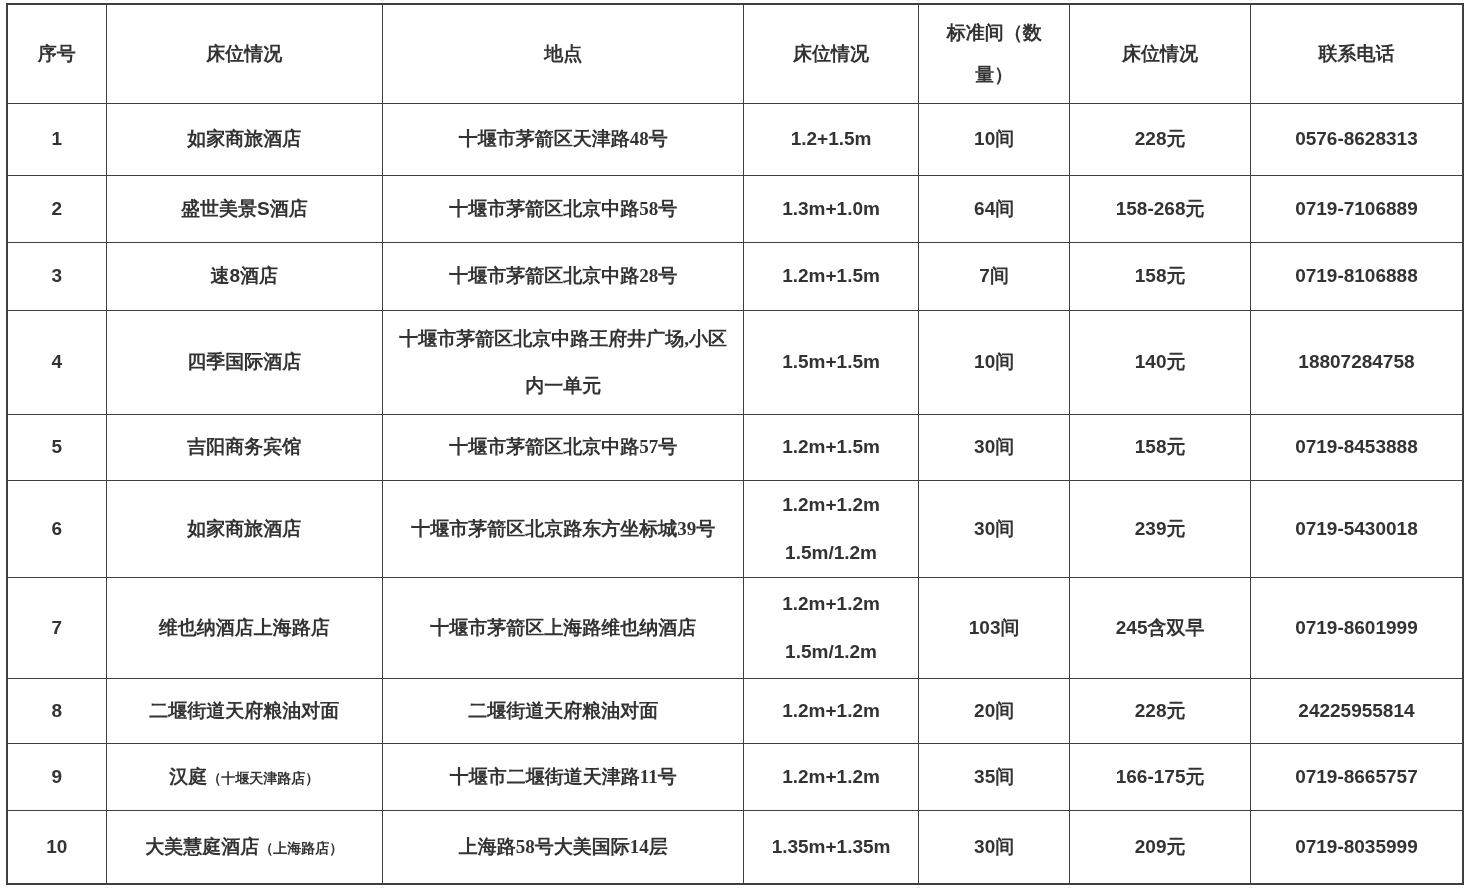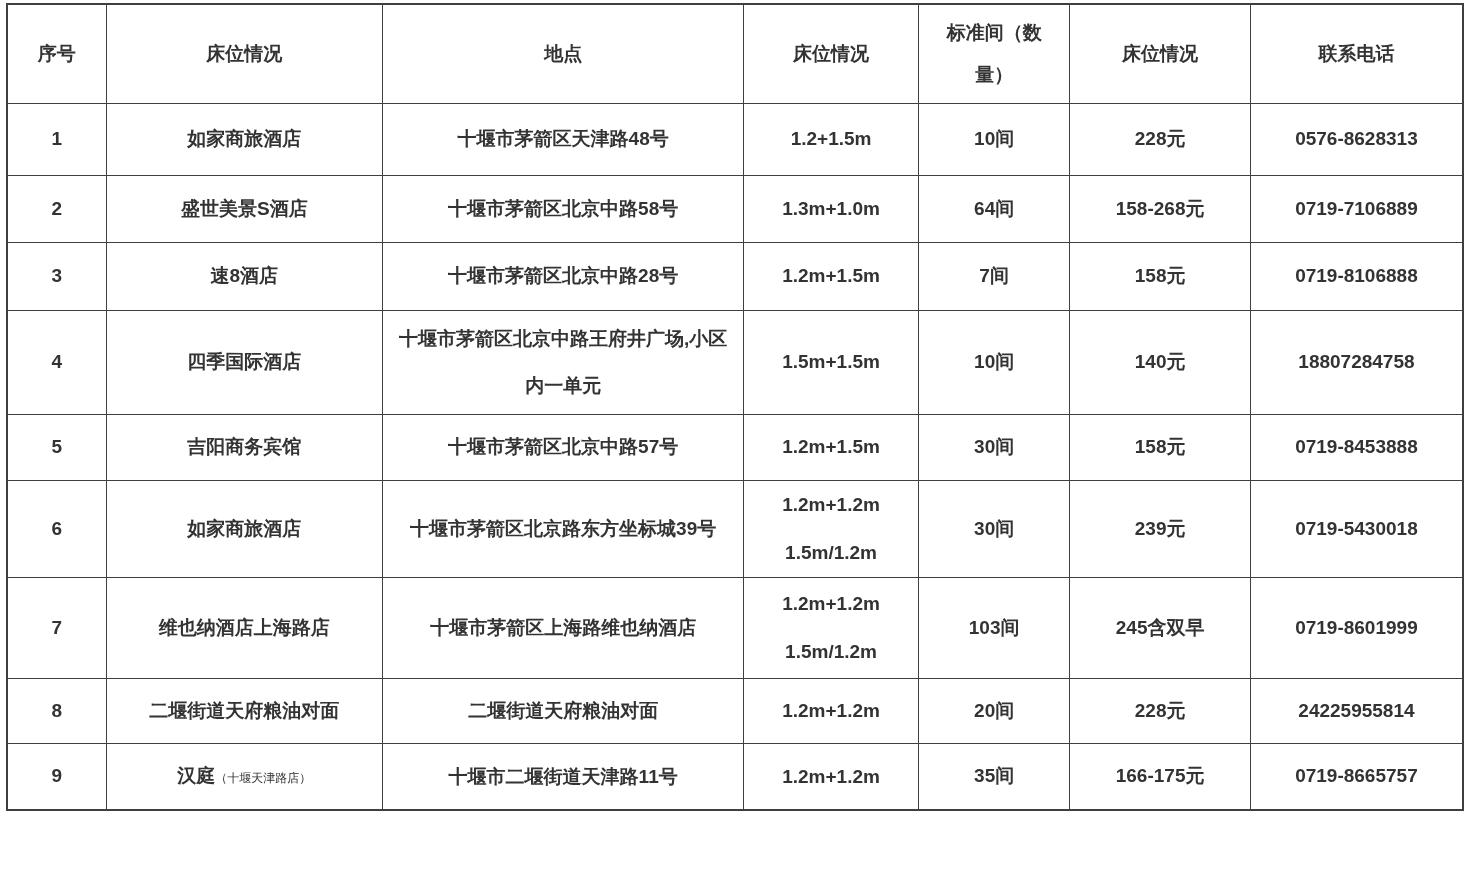--- a/index.html
+++ b/index.html
@@ -19,23 +19,23 @@
     text-align: center;
     vertical-align: middle;
     color: #333333;
     font-weight: bold;
     font-size: 19px;
     padding: 0 10px;
     overflow: hidden;
   }
   th { font-weight: bold; margin-left: 48px; }
   .hdr-wrap { display: inline-block; max-width: 5.4em; line-height: 2.2; }
-  .addr { line-height: 2.5; }
+  .addr { line-height: 2.5; font-family: Liberation Serif, serif; }
   .bed-line { line-height: 2.5; }
-  .sfx { font-size: 12px; font-weight: normal; }
+  .sfx { font-size: 14px; font-weight: bold; }
 </style>
 </head>
 <body>
 
 <table class="hotel-table">
   <colgroup>
     <col style="width:6.8%">
       <col style="width:19.0%">
       <col style="width:24.8%">
     <col style="width:12.0%">
@@ -174,14 +174,28 @@
           <div class="addr">十堰市二堰街道天津路11号</div>
         </td>
       <td>
           <div class="bed-line">1.2m+1.2m</div>
           <div class="bed-line"></div>
         </td>
       <td>35间</td>
       <td>166-175元</td>
       <td>0719-8665757</td>
     </tr>
+    <tr style="height:74px">
+      <td>10</td>
+      <td><span>大美慧庭酒店</span><span class="sfx">（上海路店）</span></td>
+      <td>
+          <div class="addr">上海路58号大美国际14层</div>
+        </td>
+      <td>
+          <div class="bed-line">1.35m+1.35m</div>
+          <div class="bed-line"></div>
+        </td>
+      <td>30间</td>
+      <td>209元</td>
+      <td>0719-8035999</td>
+    </tr>
   </tbody>
 </table>
 
 </body></html>

